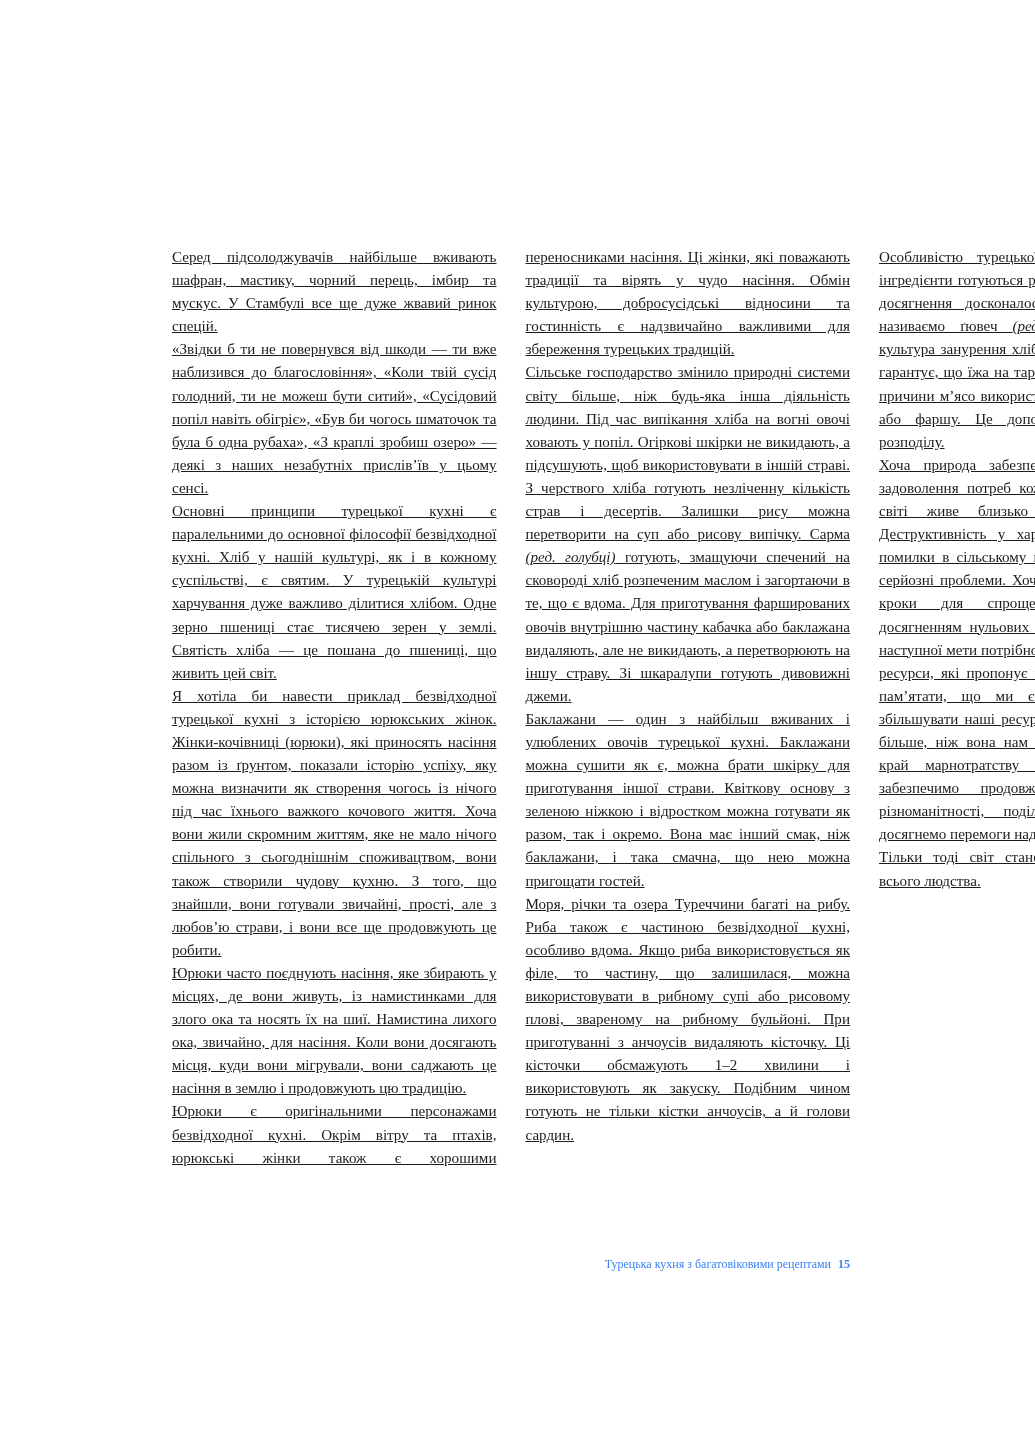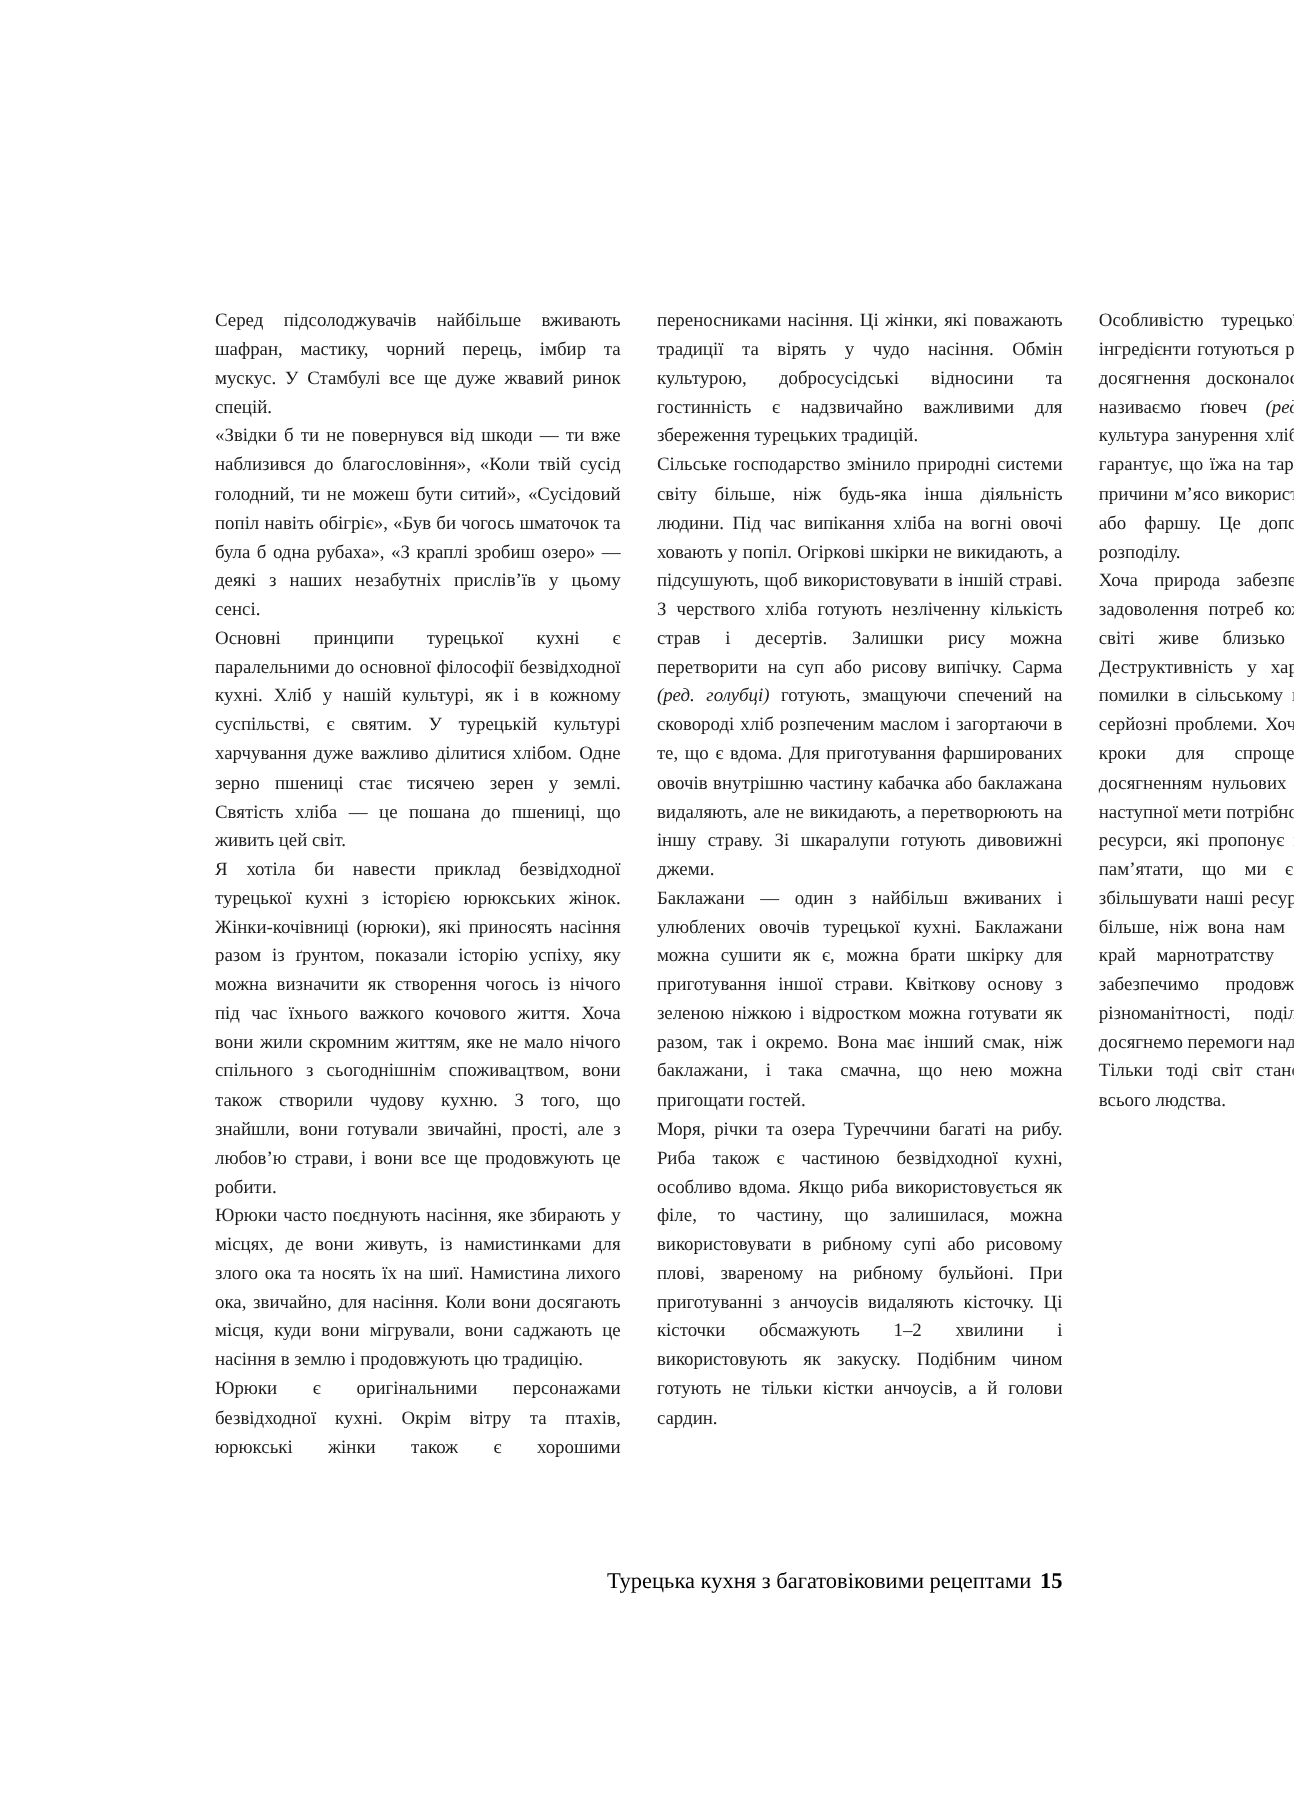--- a/index.html
+++ b/index.html
@@ -40,39 +40,40 @@
   .para {
     margin: 0;
     font-size: 15.1px;
     line-height: 23.1px;
     text-align: justify;
     text-justify: inter-word;
     hyphens: manual;
     -webkit-hyphens: manual;
     color: #1c1c1c;
     text-indent: 0;
+    text-decoration: underline;
   }
 
   .para + .para {
     margin-top: 0;
   }
 
   .ital {
     font-style: italic;
   }
 
   .footer {
     position: absolute;
     left: 172px;
     top: 1254px;
     width: 678px;
     text-align: right;
-    font-size: 18px;
+    font-size: 12px;
     line-height: 20px;
-    color: #000000;
+    color: #3b82f6;
     white-space: nowrap;
   }
 
   .footer-title {
     font-weight: normal;
   }
 
   .footer-pagenum {
     font-weight: bold;
     margin-left: 7px;

